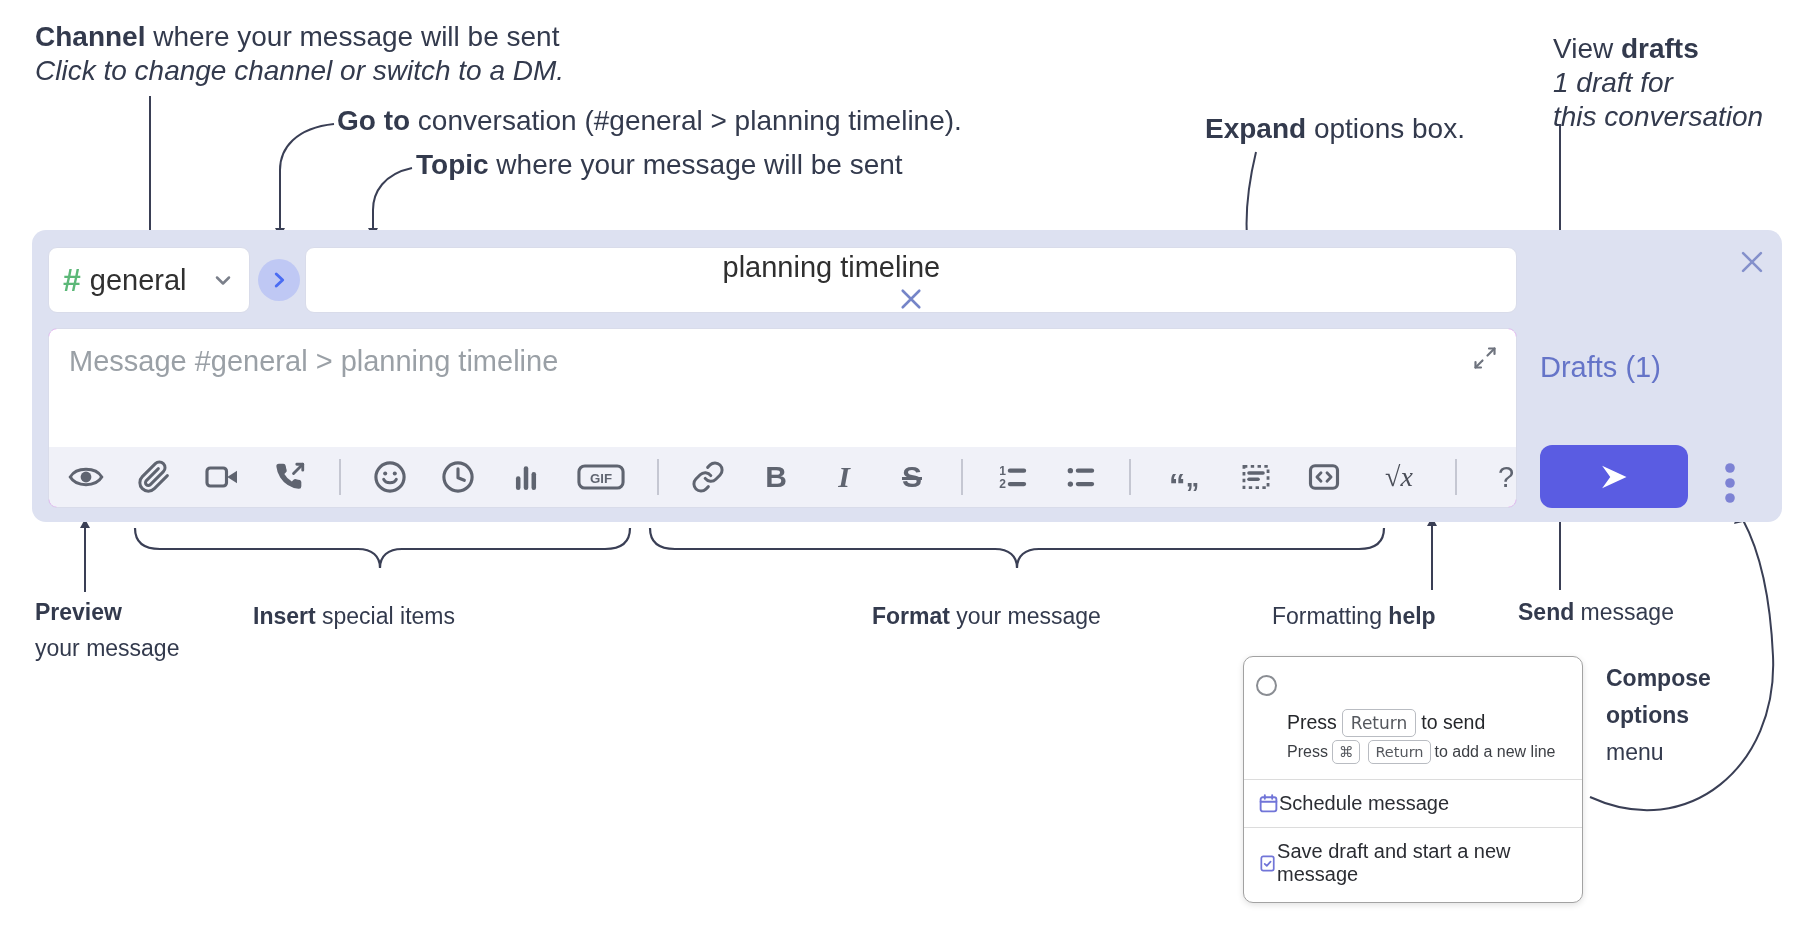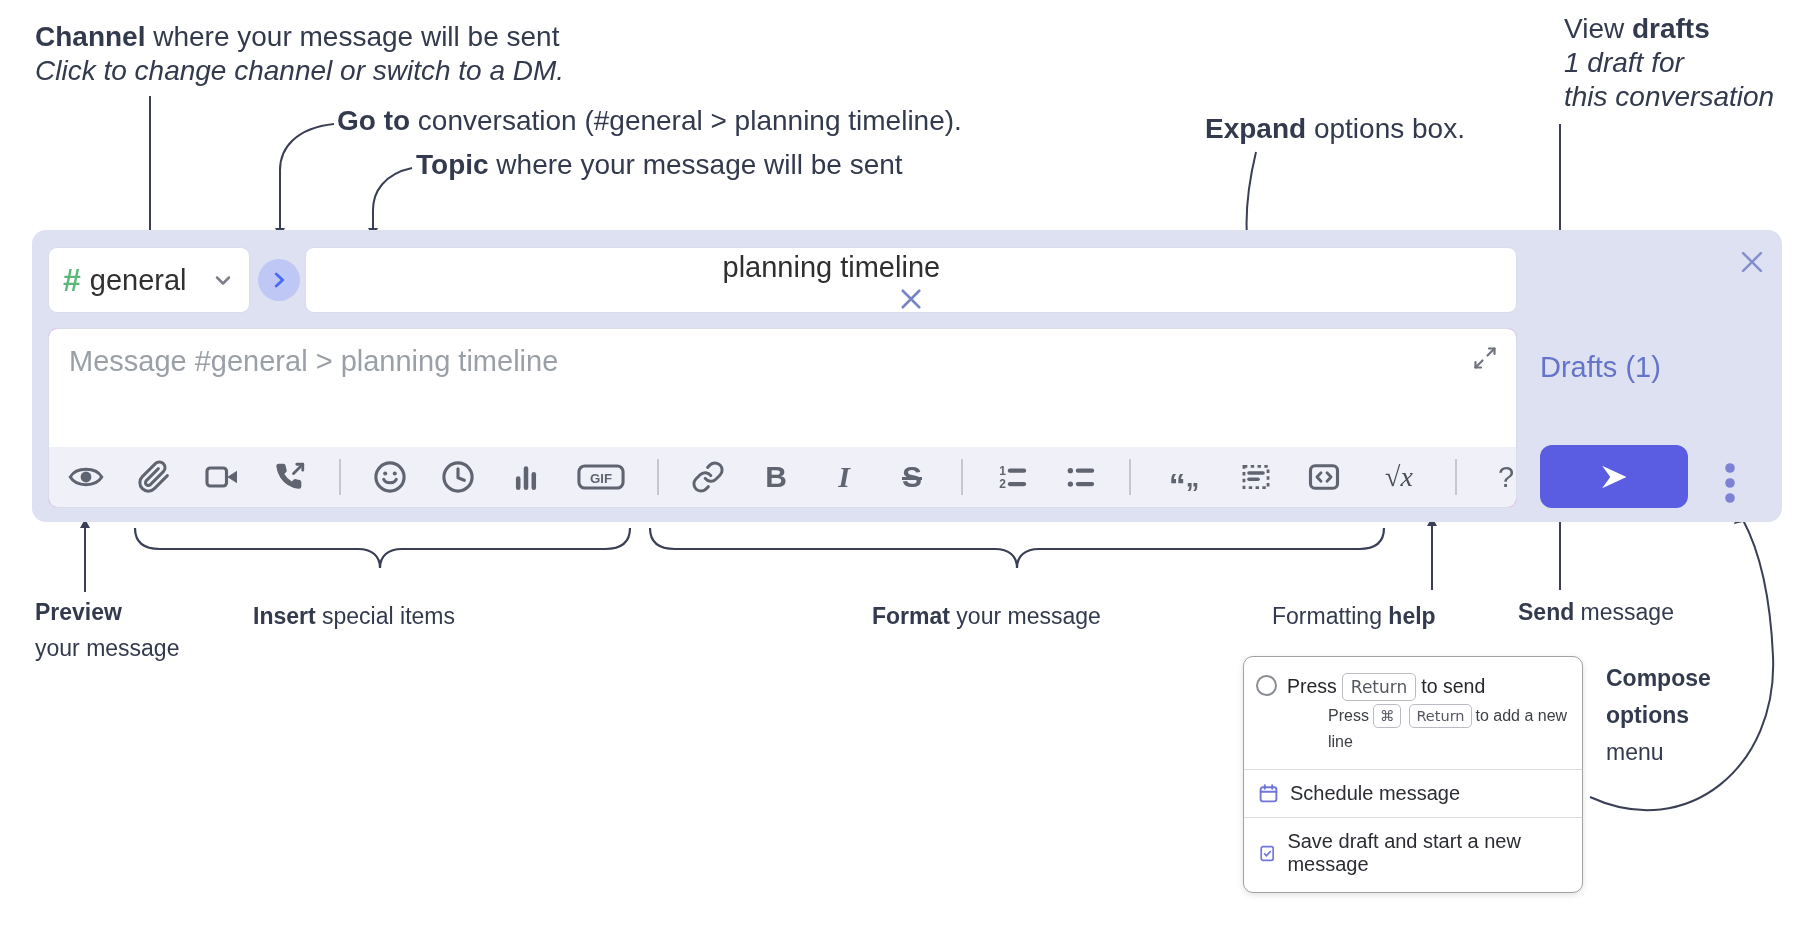--- a/index.html
+++ b/index.html
@@ -41,24 +41,24 @@
     padding:0 8px;margin:0 5px;font-family:"DejaVu Sans",sans-serif;line-height:26px;font-size:17px;}
   .kbd.blue{border-color:#7caaf5;color:#2e7ef0;}
   .kbd.sm{line-height:22px;font-size:14.5px;padding:0 6px;margin:0 4px;}
   
   #popup{position:absolute;left:1243px;top:656px;width:340px;background:#fff;border:1.5px solid #a2a2a2;
     border-radius:10px;box-shadow:0 2px 6px rgba(0,0,0,.12);box-sizing:border-box;padding:12px 0 10px 0;}
   .opt{display:flex;align-items:flex-start;padding:2px 14px 8px 12px;}
   .radio{width:17px;height:17px;border:2px solid #8a8d93;border-radius:50%;margin:4px 10px 0 0;flex:none;background:#fff;cursor:pointer;}
   .opt.sel .radio{border-color:#2e7ef0;position:relative;}
   .opt.sel .radio::after{content:"";position:absolute;left:2.5px;top:2.5px;width:8px;height:8px;border-radius:50%;background:#2e7ef0;}
-  .opt-main{font-size:19.5px;color:#25272b;line-height:30px;}
-  .opt-sub{font-size:16px;color:#3c3f44;line-height:26px;margin-top:2px;margin-left:41px;}
+  .opt-main{font-size:19.5px;color:#25272b;line-height:30px;margin-top:36px;}
+  .opt-sub{font-size:16px;color:#3c3f44;line-height:26px;margin-top:2px;}
   .menu-divider{height:1px;background:#dcdcdc;margin:6px 0;}
-  .menu-item{display:flex;align-items:center;gap:11px;padding:6px 14px;font-size:20px;color:#2b2d33;cursor:pointer;}
+  .menu-item{display:flex;align-items:center;padding:6px 14px;font-size:20px;color:#2b2d33;cursor:pointer;}
   .lbl{font-size:23px;line-height:36px;white-space:nowrap;}
   .lbl .b{font-weight:700;}
 </style>
 </head>
 <body>
 
 <div id="canvas">
 
   <svg class="abs" width="1814" height="944" style="left:0;top:0;pointer-events:none;">
     <g stroke="#3a3f55" stroke-width="2" fill="none">
@@ -95,21 +95,21 @@
   </div>
   <div class="abs ann" style="left:337px;top:104px;">
     <span class="b">Go to</span><span> conversation (#general &gt; planning timeline).</span>
   </div>
   <div class="abs ann" style="left:416px;top:148px;">
     <span class="b">Topic</span><span> where your message will be sent</span>
   </div>
   <div class="abs ann" style="left:1205px;top:112px;">
     <span class="b">Expand</span><span> options box.</span>
   </div>
-  <div class="abs ann" style="left:1553px;top:12px;margin-left:11px;">
+  <div class="abs ann" style="left:1553px;top:32px;">
     <span>View </span><span class="b">drafts</span><br>
     <span class="i">1 draft for</span><br>
     <span class="i">this conversation</span>
   </div>
 
   <div id="compose">
 
     <div class="pill" id="channel-pill">
       <span class="hash">#</span>
       <span class="cname">general</span>

